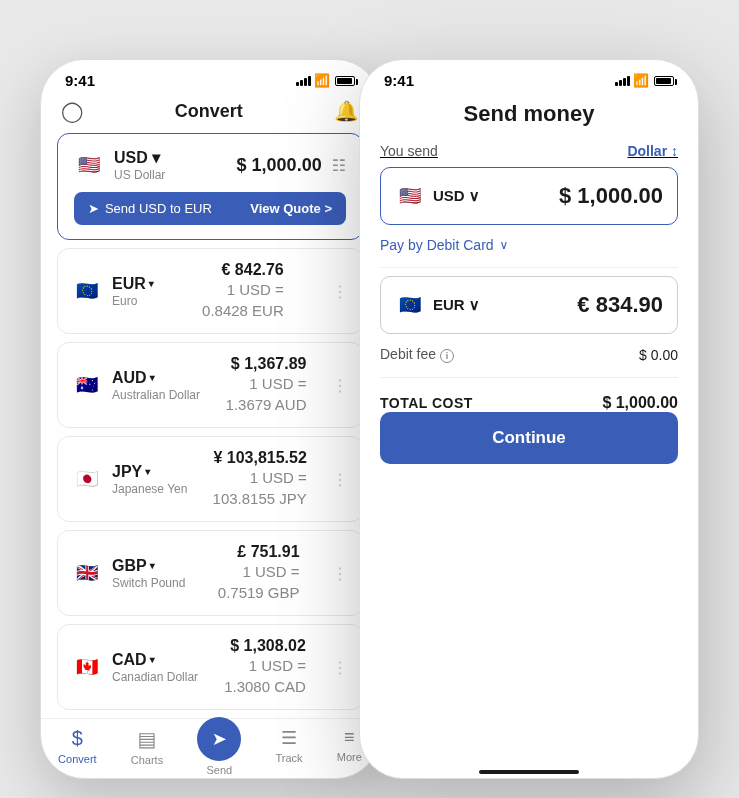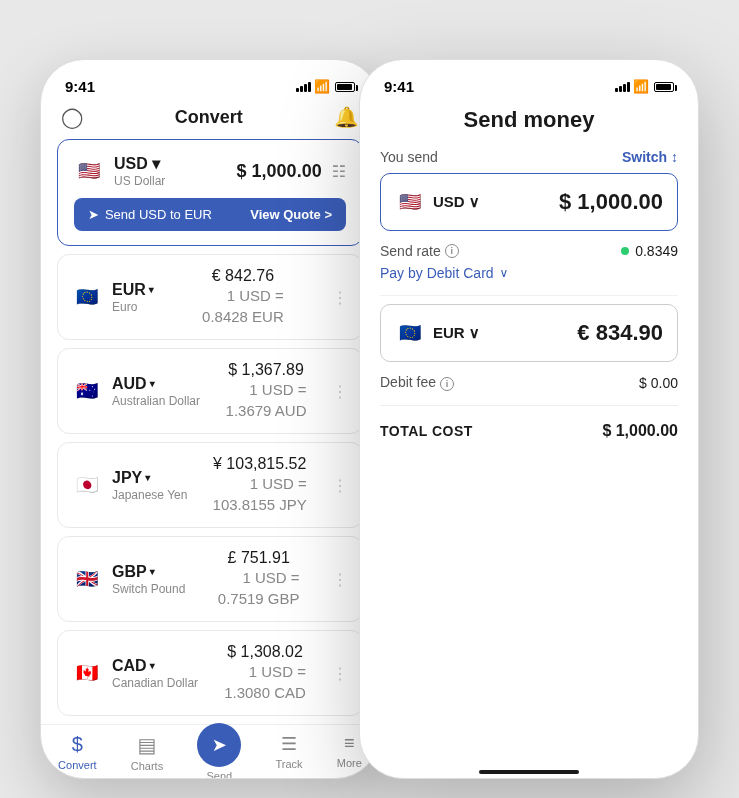--- a/index.html
+++ b/index.html
@@ -39,21 +39,21 @@
     }
     .phone-right {
       right: 20px;
       z-index: 2;
       box-shadow: 0 25px 80px rgba(0,0,0,0.25);
     }
     .status-bar {
       display: flex;
       justify-content: space-between;
       align-items: center;
-      padding: 18px 24px 4px;
+      padding: 12px 24px 4px;
       font-size: 13px;
       font-weight: 600;
     }
     .status-bar .time { font-weight: 700; font-size: 15px; }
     .status-icons { display: flex; gap: 4px; align-items: center; font-size: 11px; }
     .signal-bars { display: flex; align-items: flex-end; gap: 1px; }
     .signal-bars span { background: #000; border-radius: 1px; }
     .signal-bars span:nth-child(1) { width: 3px; height: 4px; }
     .signal-bars span:nth-child(2) { width: 3px; height: 6px; }
     .signal-bars span:nth-child(3) { width: 3px; height: 8px; }
@@ -138,21 +138,21 @@
     .currency-list-item {
       margin: 0 16px 8px;
       border: 1px solid #e8e8e8;
       border-radius: 12px;
       padding: 12px 14px;
       display: flex;
       justify-content: space-between;
       align-items: center;
     }
     .list-amount { text-align: right; }
-    .list-amount .main { font-size: 16px; font-weight: 400; color: #1a1a1a; text-align: center; }
+    .list-amount .main { font-size: 16px; font-weight: 700; color: #1a1a1a; }
     .list-amount .rate { font-size: 15px; color: #888; line-height: 1.4; }
     .three-dots { color: #ccc; font-size: 16px; }
     
     .bottom-nav {
       margin-top: auto;
       border-top: 1px solid #eee;
       display: flex;
       justify-content: space-around;
       padding: 8px 0 20px;
     }
@@ -173,21 +173,21 @@
     }
     .home-indicator {
       height: 4px; background: #1a1a1a; border-radius: 2px;
       width: 100px; margin: 4px auto 4px;
       border-radius: 10px;
     }
     
     .right-content { flex: 1; overflow-y: auto; padding: 0 20px; }
     .section-title { font-size: 22px; font-weight: 700; color: #1a1a1a; text-align: center; padding: 8px 0 16px; }
     .you-send-section { margin-bottom: 8px; }
-    .section-header { display: flex; justify-content: space-between; align-items: center; margin-bottom: 8px; }
+    .section-header { display: flex; justify-content: space-between; align-items: center; margin-bottom: 8px; text-decoration: underline; }
     .section-label { font-size: 14px; color: #555; font-weight: 500; }
     .switch-btn { font-size: 14px; color: #3a5db8; font-weight: 600; }
     .amount-row {
       display: flex; justify-content: space-between; align-items: center;
       border: 1.5px solid #3a5db8; border-radius: 10px; padding: 12px 14px;
       margin-bottom: 12px;
     }
     .currency-selector { display: flex; align-items: center; gap: 6px; }
     .big-amount { font-size: 22px; font-weight: 700; color: #1a1a1a; }
     .rate-row { display: flex; justify-content: space-between; align-items: center; margin-bottom: 6px; }
@@ -402,42 +402,32 @@
       </div>
     </div>
 
     <div class="section-title">Send money</div>
 
     <div class="right-content">
       
       <div class="you-send-section">
         <div class="section-header">
           <span class="section-label">You send</span>
-          <span class="switch-btn">Switch ↕</span>
+          <span class="switch-btn">Dollar ↕</span>
         </div>
         <div class="amount-row">
           <div class="currency-selector">
             <div class="flag-circle">🇺🇸</div>
             <span style="font-size:15px;font-weight:600;color:#1a1a1a;">USD ∨</span>
           </div>
           <span class="big-amount">$ 1,000.00</span>
         </div>
       </div>
 
       
-      <div class="rate-row">
-        <span class="rate-label">
-          <span>Send rate</span>
-          <span class="info-icon">i</span>
-        </span>
-        <span class="rate-value">
-          <span class="green-dot"></span>
-          <span>0.8349</span>
-        </span>
-      </div>
 
       
       <div class="pay-method-row">
         <span class="pay-method-text">Pay by Debit Card</span>
         <span style="color:#3a5db8;font-size:12px;">∨</span>
       </div>
 
       <div class="divider"></div>
 
       
@@ -460,16 +450,17 @@
         <span class="fee-value">$ 0.00</span>
       </div>
 
       
       <div class="total-row">
         <span class="total-label">TOTAL COST</span>
         <span class="total-value">$ 1,000.00</span>
       </div>
 
       
+      <button class="continue-btn">Continue</button>
     </div>
     <div class="home-indicator"></div>
   </div>
 </div>
 
 </body></html>

